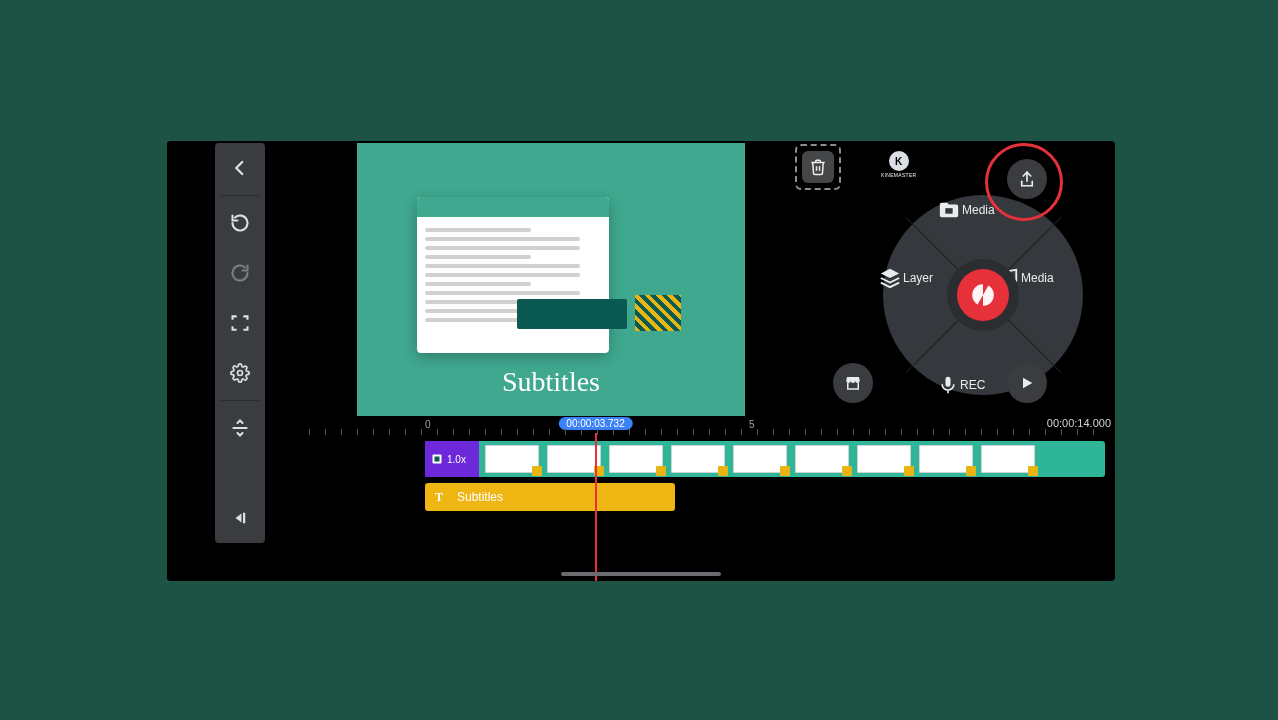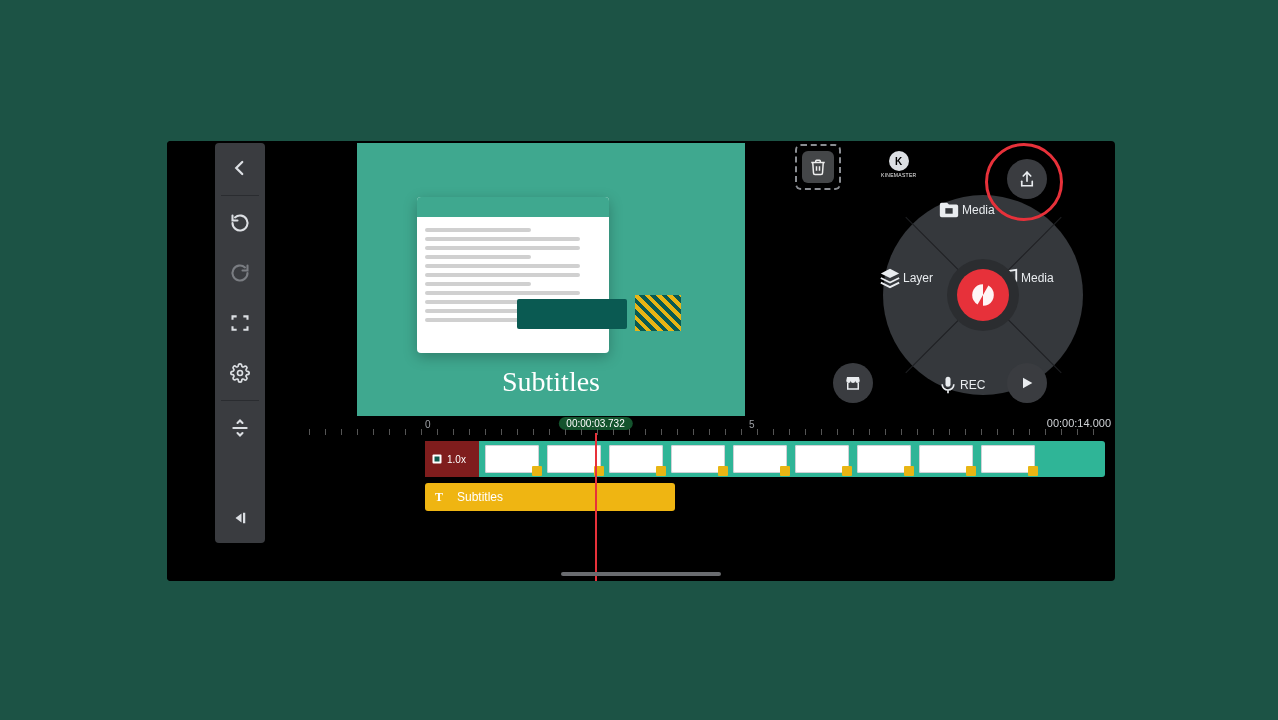--- a/index.html
+++ b/index.html
@@ -40,25 +40,25 @@
   .corner-btn{position:absolute;width:40px;height:40px;border-radius:50%;background:#3a3c40;display:flex;align-items:center;justify-content:center;color:#e9ecef;cursor:pointer;}
   .export-btn{right:68px;top:18px;}
   .store-btn{right:242px;top:222px;}
   .play-btn{right:68px;top:222px;}
   .highlight-ring{position:absolute;right:52px;top:2px;width:72px;height:72px;border:3px solid #e7313a;border-radius:50%;pointer-events:none;}
   
   .timeline{position:absolute;left:142px;right:10px;top:278px;height:160px;}
   .ruler{position:relative;height:16px;color:#9ea1a6;font-size:10px;}
   .ruler-label{position:absolute;top:0;}
   .ruler-ticks{position:absolute;left:0;right:0;bottom:0;height:6px;background:repeating-linear-gradient(90deg,#555 0 1px,transparent 1px 16px);}
-  .playhead-badge{position:absolute;top:-2px;background:#14532d;color:#fff;font-size:10px;padding:1px 8px;border-radius:10px;transform:translateX(-50%);}
+  .playhead-badge{position:absolute;top:-2px;background:#3b82f6;color:#fff;font-size:10px;padding:1px 8px;border-radius:10px;transform:translateX(-50%);}
   .duration-label{position:absolute;right:-6px;top:-2px;color:#cfd2d6;font-size:11px;padding-left:46px;}
   .track{position:relative;margin-top:6px;height:36px;border-radius:3px;}
   .track-video{left:0;right:0;background:#2fb597;display:flex;align-items:center;}
-  .tv-head{width:48px;height:36px;background:#7f1d1d;display:flex;align-items:center;gap:4px;padding-left:6px;color:#fff;font-size:10px;}
+  .tv-head{width:48px;height:36px;background:#6d28d9;display:flex;align-items:center;gap:4px;padding-left:6px;color:#fff;font-size:10px;}
   .tv-clips{flex:1;display:flex;gap:8px;align-items:center;padding:0 6px;height:100%;}
   .clip{width:54px;height:28px;background:#fff;border-radius:2px;position:relative;box-shadow:inset 0 0 0 1px #cfd2d6;}
   .clip::after{content:"";position:absolute;right:-3px;bottom:-3px;width:10px;height:10px;background:#e8b514;border-radius:1px;}
   .track-text{margin-top:6px;height:28px;width:240px;background:#efb512;border-radius:3px;display:flex;align-items:center;gap:14px;padding-left:10px;color:#fff;font-size:12px;}
   .playhead{position:absolute;top:14px;bottom:-40px;width:2px;background:#e7313a;transform:translateX(-50%);}
   
   .home-ind{position:absolute;left:50%;bottom:5px;width:160px;height:4px;background:#6a6c70;border-radius:3px;transform:translateX(-50%);}
   svg{display:block;}
 </style>
 </head>

